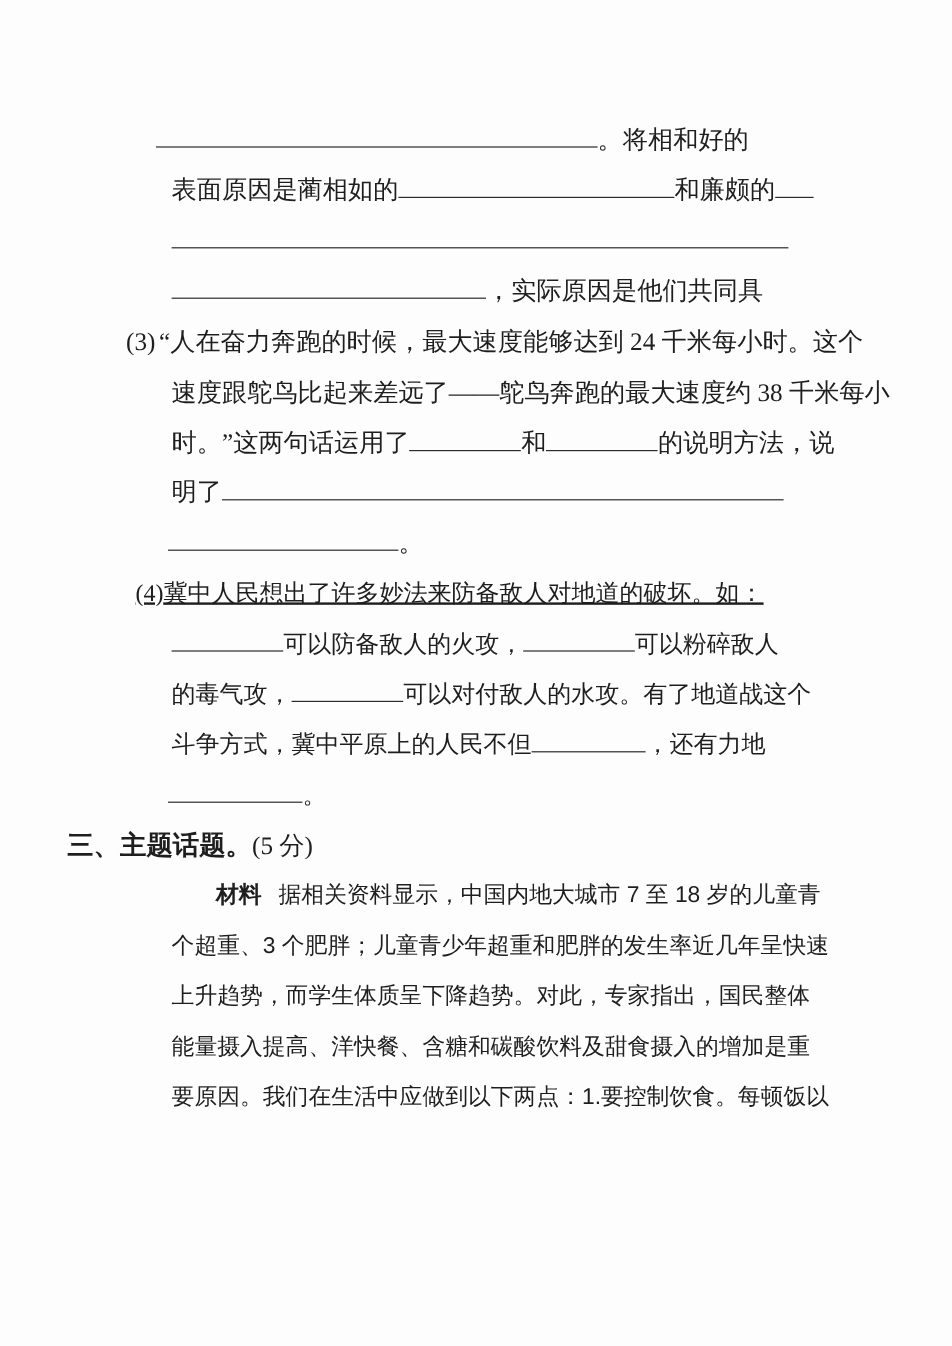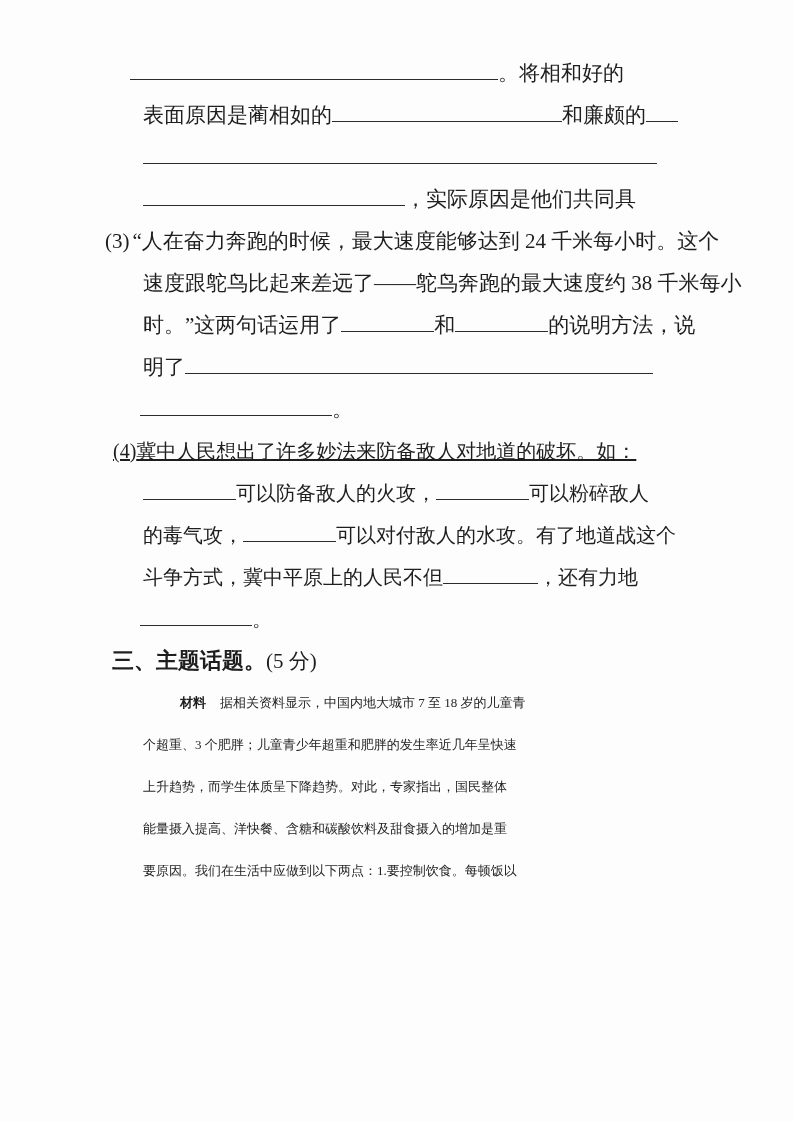--- a/index.html
+++ b/index.html
@@ -8,21 +8,21 @@
     background: #ffffff;
   }
   .page {
     position: relative;
     width: 793px;
     height: 1122px;
     background: #fdfdfd;
     color: #1e1e1e;
     overflow: hidden;
     box-sizing: border-box;
-    padding-top: 52px;
+    padding-top: 96px;
   }
   .line {
     position: relative;
     height: 42px;
     line-height: 42px;
     white-space: nowrap;
     font-size: 21px;
   }
   .hei {
     font-family: "Liberation Sans", "DejaVu Sans", sans-serif;
@@ -34,38 +34,38 @@
     font-family: "Liberation Serif", "DejaVu Serif", serif;
     margin-right: 3px;
   }
   .blank {
     display: inline-block;
     height: 3px;
     border-bottom: 1.6px solid #2b2b2b;
     vertical-align: baseline;
   }
   .ml105 { margin-left: 105px; }
-  .ml112 { margin-left: 112px; }
+  .ml112 { margin-left: 56px; }
   .ml113 { margin-left: 113px; text-decoration: underline; }
   .ml130 { margin-left: 130px; }
   .ml140 { margin-left: 140px; }
   .ml143 { margin-left: 143px; }
   .q4line { font-size: 20px; }
   .heading {
     font-size: 22px;
     font-weight: bold;
   }
   .heading .score {
     font-weight: normal;
     font-family: "Liberation Serif", "DejaVu Serif", serif;
     font-size: 21px;
   }
   .mat {
-    font-size: 13px;
-    font-family: Liberation Serif, serif;
+    font-size: 19px;
+    font-family: Liberation Sans, sans-serif;
   }
   .mat-first { text-indent: 37px; }
   .mat-label {
     font-weight: bold;
     margin-right: 14px;
   }
 </style>
 </head>
 <body>
 

